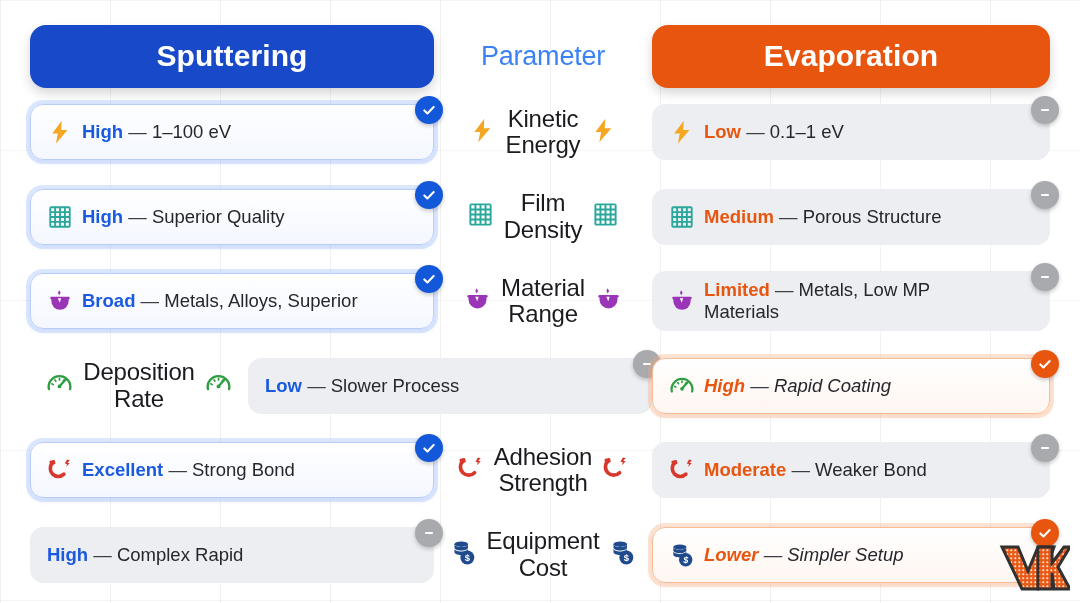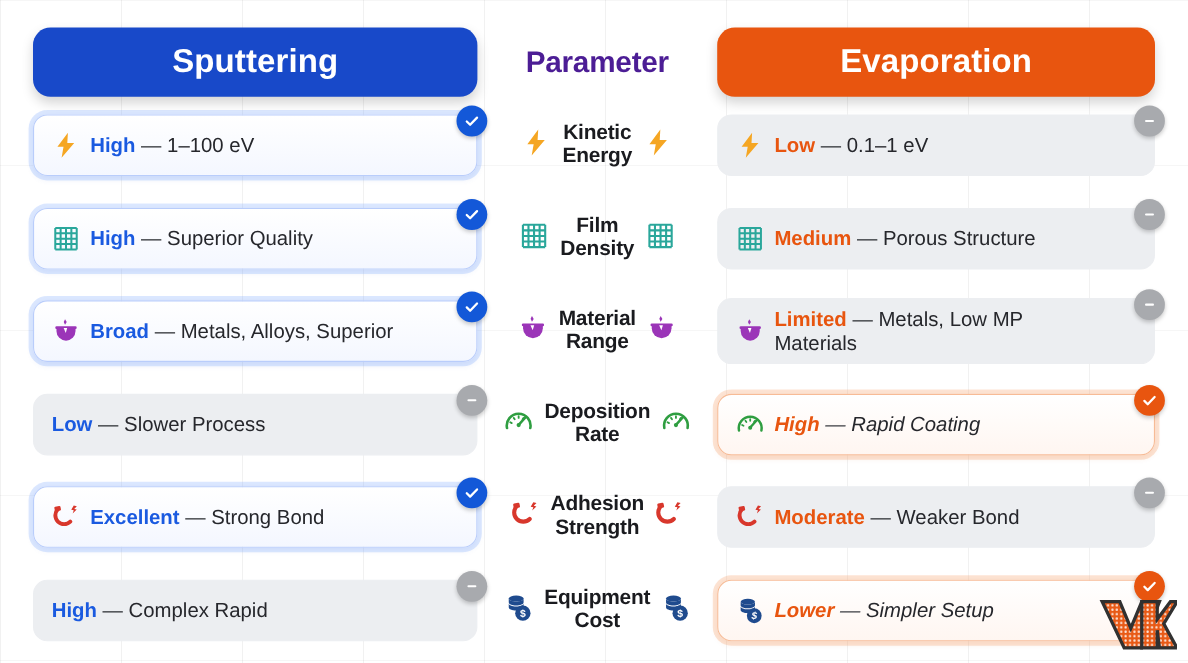--- a/index.html
+++ b/index.html
@@ -28,21 +28,21 @@
   .col-right{width:398px;flex:0 0 398px;display:flex;align-items:center;}
 
   .title-pill{
     flex:1;height:63px;border-radius:16px;
     display:flex;align-items:center;justify-content:center;
     color:#fff;font-size:30px;font-weight:bold;letter-spacing:.1px;
     box-shadow:0 5px 11px rgba(0,0,0,.17);
   }
   .title-pill.blue{background:#1849c9;}
   .title-pill.orange{background:#e8550f;}
-  .mid-title{font-size:27px;font-weight:bold;color:#4c1d95;letter-spacing:-.2px;}
+  .mid-title{font-size:27px;font-weight:normal;color:#3b82f6;letter-spacing:-.2px;}
 
   
   .row{display:flex;align-items:center;flex:1 1 0;min-height:0;}
   .cell{position:relative;display:flex;align-items:center;}
   .cell.left{width:404px;flex:0 0 404px;justify-content:flex-start;}
   .cell.mid{width:218px;flex:0 0 218px;justify-content:center;gap:10px;}
   .cell.right{width:398px;flex:0 0 398px;justify-content:flex-start;}
 
   .pill{
     position:relative;
@@ -72,21 +72,21 @@
     background:#eceef1;
     border:1.6px solid #eceef1;
   }
 
   .hl-blue{color:#1a5ae0;font-weight:bold;}
   .hl-orange{color:#e8550f;font-weight:bold;}
   .dash{color:#3b3d42;}
   .rest{color:#26272c;}
 
   .param{
-    font-size:19px;font-weight:bold;color:#1a1b1f;
+    font-size:24px;font-weight:normal;color:#1a1b1f;
     text-align:center;line-height:1.1;letter-spacing:-.2px;
     white-space:pre-line;
   }
 
   
   .badge{
     position:absolute;top:-9px;right:-10px;
     width:28px;height:28px;border-radius:50%;
     display:flex;align-items:center;justify-content:center;
     color:#fff;font-size:16px;font-weight:bold;
@@ -276,49 +276,49 @@
             <div class="txt"><span class="hl-orange">Limited</span> <span class="dash">—</span> <span class="rest">Metals, Low MP Materials</span></div>
             <div class="badge minus">
               <svg width="14" height="14" viewBox="0 0 24 24">
                 <rect x="5" y="10.3" width="14" height="3.2" rx="1.6" fill="#fff"></rect>
               </svg>
             </div>
           </div>
         </div>
       </div>
       <div class="row">
-        <div class="cell left">
-          <div class="pill neutral center">
-            <div class="txt"><span class="hl-blue">Low</span> <span class="dash">—</span> <span class="rest">Slower Process</span></div>
-            <div class="badge minus">
-              <svg width="14" height="14" viewBox="0 0 24 24">
-                <rect x="5" y="10.3" width="14" height="3.2" rx="1.6" fill="#fff"></rect>
-              </svg>
-            </div>
-          </div>
-        </div>
         <div class="cell mid">
           <span><svg width="27" height="27" viewBox="0 0 24 24">
               <g>
                 <path d="M2.6 17 A9.6 9.6 0 1 1 21.4 17" fill="none" stroke="#2f9e41" stroke-width="2.1" stroke-linecap="round"></path>
                 <path d="M12 14.4 L17.5 8.4" stroke="#2f9e41" stroke-width="2" stroke-linecap="round"></path>
                 <circle cx="12" cy="14.6" r="1.7" fill="#2f9e41"></circle>
                 <path d="M5.2 12.3 l1.2 .7 M8 8.8 l.8 1.1 M12 7.4 v1.4 M16 8.8 l-.8 1.1" stroke="#2f9e41" stroke-width="1.5" stroke-linecap="round"></path>
               </g>
             </svg></span>
           <div class="param">Deposition
 Rate</div>
           <span><svg width="27" height="27" viewBox="0 0 24 24">
               <g>
                 <path d="M2.6 17 A9.6 9.6 0 1 1 21.4 17" fill="none" stroke="#2f9e41" stroke-width="2.1" stroke-linecap="round"></path>
                 <path d="M12 14.4 L17.5 8.4" stroke="#2f9e41" stroke-width="2" stroke-linecap="round"></path>
                 <circle cx="12" cy="14.6" r="1.7" fill="#2f9e41"></circle>
                 <path d="M5.2 12.3 l1.2 .7 M8 8.8 l.8 1.1 M12 7.4 v1.4 M16 8.8 l-.8 1.1" stroke="#2f9e41" stroke-width="1.5" stroke-linecap="round"></path>
               </g>
             </svg></span>
+        </div>
+        <div class="cell left">
+          <div class="pill neutral center">
+            <div class="txt"><span class="hl-blue">Low</span> <span class="dash">—</span> <span class="rest">Slower Process</span></div>
+            <div class="badge minus">
+              <svg width="14" height="14" viewBox="0 0 24 24">
+                <rect x="5" y="10.3" width="14" height="3.2" rx="1.6" fill="#fff"></rect>
+              </svg>
+            </div>
+          </div>
         </div>
         <div class="cell right">
           <div class="pill win-orange">
             <span class="ico">
               <svg width="26" height="26" viewBox="0 0 24 24">
                 <g>
                   <path d="M2.6 17 A9.6 9.6 0 1 1 21.4 17" fill="none" stroke="#2f9e41" stroke-width="2.1" stroke-linecap="round"></path>
                   <path d="M12 14.4 L17.5 8.4" stroke="#2f9e41" stroke-width="2" stroke-linecap="round"></path>
                   <circle cx="12" cy="14.6" r="1.7" fill="#2f9e41"></circle>
                   <path d="M5.2 12.3 l1.2 .7 M8 8.8 l.8 1.1 M12 7.4 v1.4 M16 8.8 l-.8 1.1" stroke="#2f9e41" stroke-width="1.5" stroke-linecap="round"></path>

